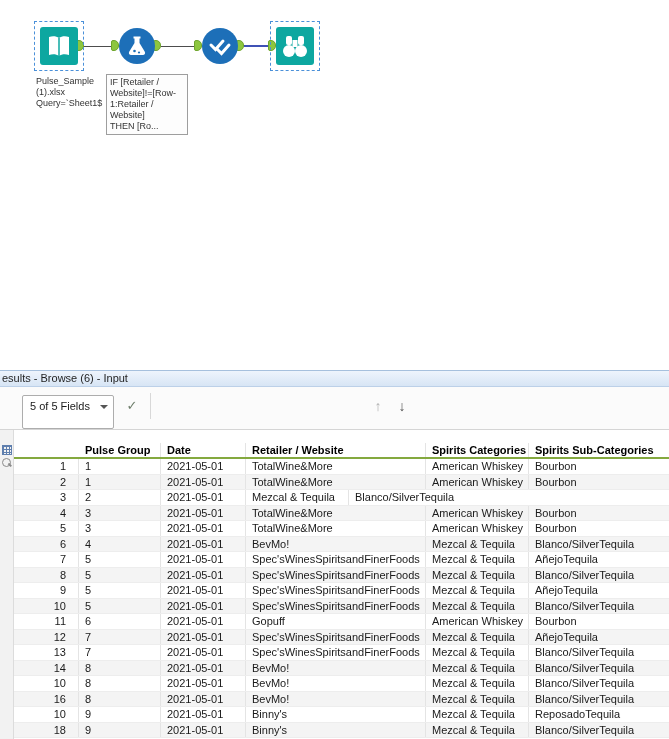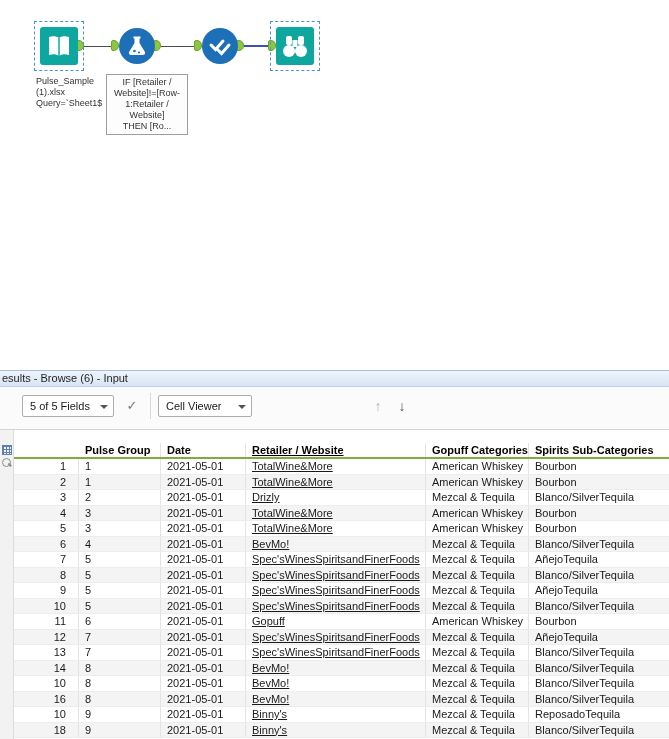--- a/index.html
+++ b/index.html
@@ -26,21 +26,21 @@
 
   
   .results-header{
     left:0;top:370px;width:669px;height:17px;
     background:linear-gradient(#eef4fc,#d7e5f5);
     border-top:1px solid #a6c0dd;border-bottom:1px solid #bcd0e8;
     box-sizing:border-box;font-size:11px;color:#1f1f1f;line-height:15px;padding-left:2px;
   }
   .toolbar{left:0;top:387px;width:669px;height:43px;background:#fbfbfb;
            border-bottom:1px solid #d5d5d5;box-sizing:border-box;}
-  .combo{height:22px;border:1px solid #adadad;background:#fff;border-radius:2px;
+  .combo{height:34px;border:1px solid #adadad;background:#fff;border-radius:2px;
          font-size:11px;line-height:20px;color:#1a1a1a;box-sizing:border-box;
          padding:0 18px 0 7px;cursor:default;}
   .caret{position:absolute;right:5px;top:9px;width:0;height:0;
          border-left:4px solid transparent;border-right:4px solid transparent;
          border-top:4px solid #555;}
   .flat-btn{width:24px;height:22px;font-size:13px;line-height:22px;text-align:center;color:#6d7d6a;}
   .vsep{width:1px;height:26px;background:#d8d8d8;}
   .records-info{font-size:11px;line-height:22px;color:#1a1a1a;margin-top:44px;}
   .nav-arrow{width:20px;height:22px;font-size:14px;line-height:22px;text-align:center;}
   .nav-arrow.up{color:#b0b0b0;}
@@ -66,21 +66,21 @@
   .trow{display:flex;height:15.5px;font-size:11px;line-height:15px;
         border-bottom:1px solid #ededed;box-sizing:border-box;background:#fff;}
   .trow.alt{background:#f4f4f4;}
   .cell{box-sizing:border-box;padding-left:6px;border-right:1px solid #e4e4e4;
         overflow:hidden;white-space:nowrap;color:#1a1a1a;}
   .hcell{font-weight:bold;font-size:11px;line-height:14px;color:#000;}
   .col0{width:65px;text-align:right;padding-right:12px;padding-left:0;}
   .hcell.col0{text-align:left;padding-left:6px;padding-right:0;margin-top:36px;}
   .col1{width:82px;}
   .col2{width:85px;}
-  .col3{width:180px;text-decoration:underline;}
+  .col3{width:180px;}
   .col4{width:103px;}
   .col5{width:140px;border-right:none;flex:1;}
 </style>
 </head>
 <body>
 
 <div class="abs canvas">
 
   <div class="abs conn-line" style="left:82px;top:46px;width:32px;"></div>
   <div class="abs conn-line" style="left:161px;top:46px;width:36px;"></div>
@@ -127,44 +127,40 @@
       <rect x="22" y="9" width="6" height="9" rx="2" fill="#fff"></rect>
       <rect x="16.5" y="13" width="5" height="7" fill="#fff"></rect>
       <circle cx="13" cy="24" r="6" fill="#fff"></circle>
       <circle cx="25" cy="24" r="6" fill="#fff"></circle>
     </svg>
   </div>
 
   <div class="abs tool-caption" style="left:36px;top:76px;">Pulse_Sample
 (1).xlsx
 Query=`Sheet1$</div>
-  <div class="abs annotation" style="left:106px;top:74px;text-align:center;">IF [Retailer /
+  <div class="abs annotation" style="left:106px;top:74px;">IF [Retailer /
 Website]!=[Row-
 1:Retailer /
 Website]
 THEN [Ro...</div>
 </div>
 
 <div class="abs results-header">
   <span>esults - Browse (6) - Input</span>
 </div>
 
 <div class="abs toolbar">
   <div class="abs combo" style="left:22px;top:8px;width:92px;">
     <span>5 of 5 Fields</span>
     <span class="caret"></span>
   </div>
   <div class="abs flat-btn" style="left:120px;top:8px;">
     <span>✓</span>
   </div>
   <div class="abs vsep" style="left:150px;top:6px;"></div>
-  <div class="abs combo" style="left:158px;top:8px;width:94px;">
-    <span>Cell Viewer</span>
-    <span class="caret"></span>
-  </div>
   <div class="abs records-info" style="left:262px;top:8px;">10,695 records displayed, 57 KB</div>
   <div class="abs nav-arrow up" style="left:368px;top:8px;">
     <span>↑</span>
   </div>
   <div class="abs nav-arrow down" style="left:392px;top:8px;">
     <span>↓</span>
   </div>
 </div>
 
 <div class="abs left-strip">
@@ -174,21 +170,21 @@
       <div class="mag-glyph"></div>
     </div>
 </div>
 
 <div class="abs table">
   <div class="thead">
       <div class="cell hcell col0">Record</div>
       <div class="cell hcell col1">Pulse Group</div>
       <div class="cell hcell col2">Date</div>
       <div class="cell hcell col3">Retailer / Website</div>
-      <div class="cell hcell col4">Gopuff Categories</div>
+      <div class="cell hcell col4">Spirits Categories</div>
       <div class="cell hcell col5">Spirits Sub-Categories</div>
     </div>
   <div class="tbody">
       <div class="trow">
         <div class="cell col0">1</div>
         <div class="cell col1">1</div>
         <div class="cell col2">2021-05-01</div>
         <div class="cell col3">TotalWine&amp;More</div>
         <div class="cell col4">American Whiskey</div>
         <div class="cell col5">Bourbon</div>
@@ -198,21 +194,20 @@
         <div class="cell col1">1</div>
         <div class="cell col2">2021-05-01</div>
         <div class="cell col3">TotalWine&amp;More</div>
         <div class="cell col4">American Whiskey</div>
         <div class="cell col5">Bourbon</div>
       </div>
       <div class="trow">
         <div class="cell col0">3</div>
         <div class="cell col1">2</div>
         <div class="cell col2">2021-05-01</div>
-        <div class="cell col3">Drizly</div>
         <div class="cell col4">Mezcal &amp; Tequila</div>
         <div class="cell col5">Blanco/SilverTequila</div>
       </div>
       <div class="trow alt">
         <div class="cell col0">4</div>
         <div class="cell col1">3</div>
         <div class="cell col2">2021-05-01</div>
         <div class="cell col3">TotalWine&amp;More</div>
         <div class="cell col4">American Whiskey</div>
         <div class="cell col5">Bourbon</div>

